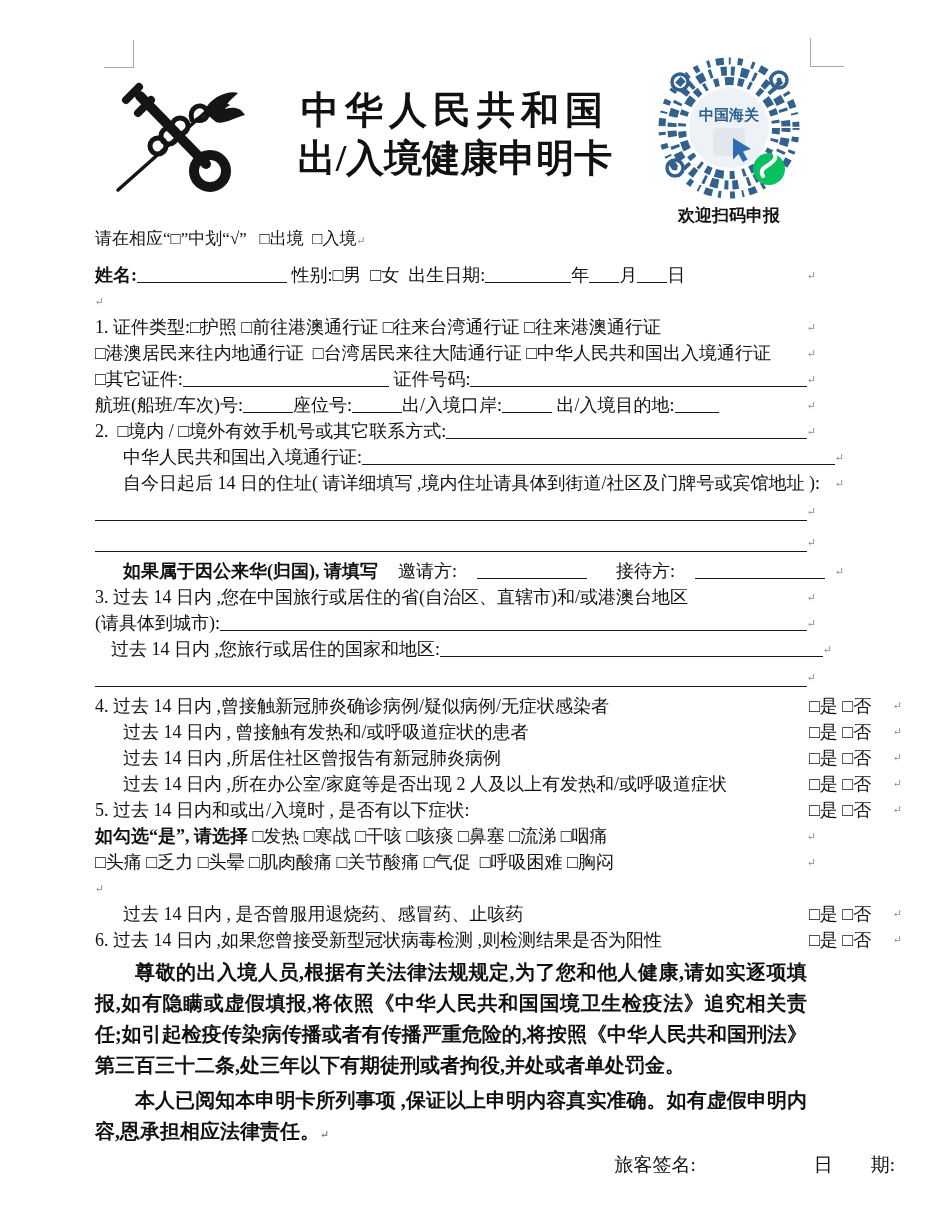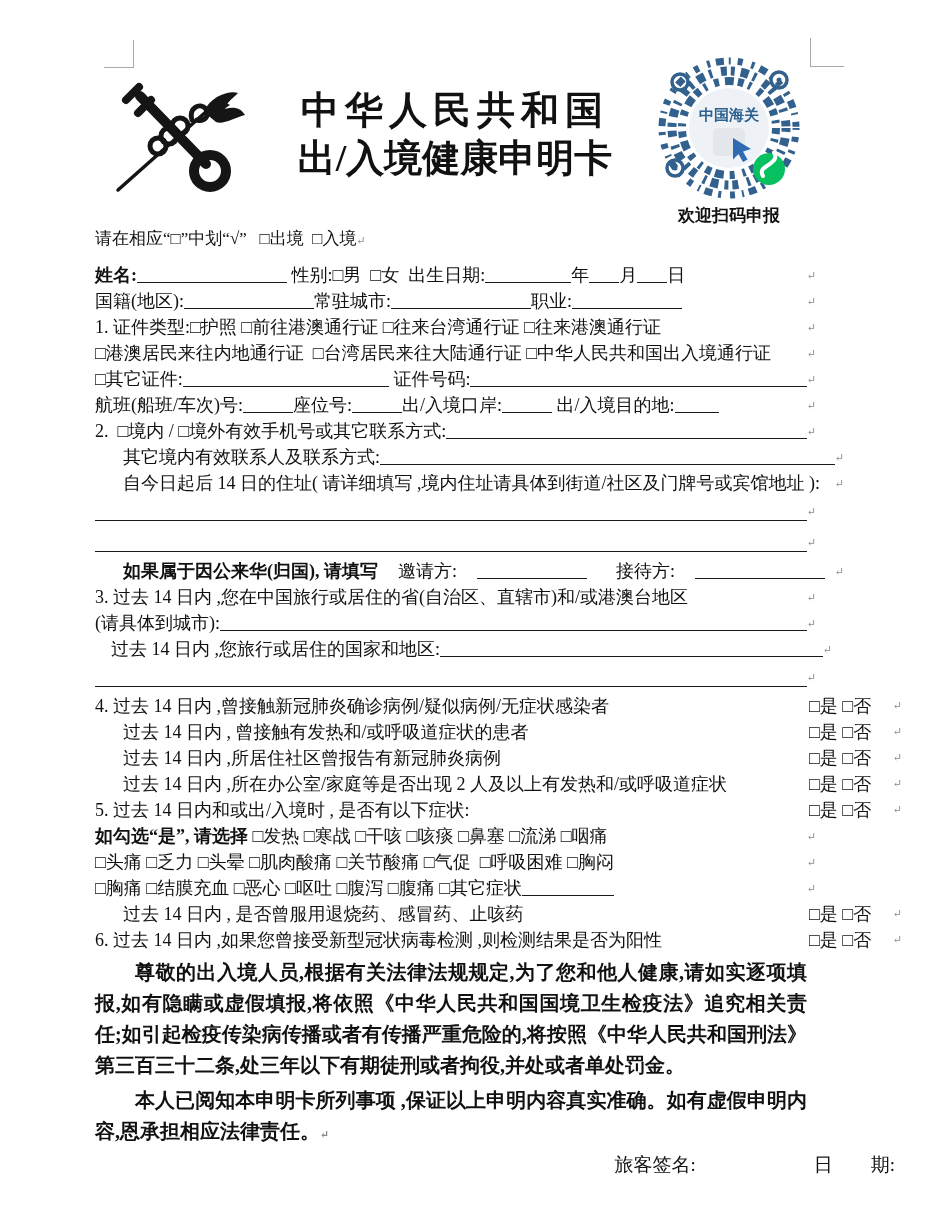--- a/index.html
+++ b/index.html
@@ -82,43 +82,43 @@
     <circle cx="116" cy="113" r="16" fill="#07c160"></circle>
     <path d="M110 120 c-4-7 3-9 6-11.5 c3-2.5 9-5 5-12" stroke="#ffffff" stroke-width="4" fill="none" stroke-linecap="round"></path>
   </svg>
   <div class="qr-caption">欢迎扫码申报</div>
 
   <div class="instruction"><span>请在相应“□”中划“√”   □出境  □入境</span><span class="pm">↵</span></div>
 
   <div id="content">
     <div id="form-lines">
         <div class="line"><span class="line-main"><span class="txt b">姓名:</span><span class="blank" style="width: 150px;"></span><span class="txt"> 性别:□男  □女  出生日期:</span><span class="blank" style="width: 86px;"></span><span class="txt">年</span><span class="blank" style="width: 30px;"></span><span class="txt">月</span><span class="blank" style="width: 30px;"></span><span class="txt">日</span></span><span class="pm">↵</span></div>
-        <div class="line"><span class="line-main"><span class="txt">国籍(地区):</span><span class="blank" style="width: 130px;"></span><span class="txt">常驻城市:</span><span class="blank" style="width: 140px;"></span><span class="txt">职业:</span><span class="blank" style="width: 110px;"></span></span><span class="pm">↵</span></div>
+        <div class="line"><span class="pm">↵</span></div>
         <div class="line"><span class="line-main"><span class="txt">1. 证件类型:□护照 □前往港澳通行证 □往来台湾通行证 □往来港澳通行证</span></span><span class="pm">↵</span></div>
         <div class="line"><span class="line-main"><span class="txt">□港澳居民来往内地通行证  □台湾居民来往大陆通行证 □中华人民共和国出入境通行证</span></span><span class="pm">↵</span></div>
         <div class="line"><span class="line-main"><span class="txt">□其它证件:</span><span class="blank" style="width: 206px;"></span><span class="txt"> 证件号码:</span><span class="fillseg"></span></span><span class="pm">↵</span></div>
         <div class="line"><span class="line-main"><span class="txt">航班(船班/车次)号:</span><span class="blank" style="width: 50px;"></span><span class="txt">座位号:</span><span class="blank" style="width: 50px;"></span><span class="txt">出/入境口岸:</span><span class="blank" style="width: 50px;"></span><span class="txt"> 出/入境目的地:</span><span class="blank" style="width: 44px;"></span></span><span class="pm">↵</span></div>
         <div class="line"><span class="line-main"><span class="txt">2.  □境内 / □境外有效手机号或其它联系方式:</span><span class="fillseg"></span></span><span class="pm">↵</span></div>
-        <div class="line"><span class="line-main" style="padding-left: 28px;"><span class="txt">其它境内有效联系人及联系方式:</span><span class="fillseg"></span></span><span class="pm">↵</span></div>
+        <div class="line"><span class="line-main" style="padding-left: 28px;"><span class="txt">中华人民共和国出入境通行证:</span><span class="fillseg"></span></span><span class="pm">↵</span></div>
         <div class="line"><span class="line-main" style="padding-left: 28px;"><span class="txt">自今日起后 14 日的住址( 请详细填写 ,境内住址请具体到街道/社区及门牌号或宾馆地址 ):</span></span><span class="pm">↵</span></div>
         <div class="line ul-row"><span class="line-main"></span><span class="pm">↵</span></div>
         <div class="line ul-row"><span class="line-main"></span><span class="pm">↵</span></div>
         <div class="line"><span class="line-main" style="padding-left: 28px; gap: 20px;"><span class="txt b">如果属于因公来华(归国), 请填写</span><span class="txt">邀请方:</span><span class="blank" style="width: 110px;"></span><span class="txt">  接待方:</span><span class="blank" style="width: 130px;"></span></span><span class="pm">↵</span></div>
         <div class="line"><span class="line-main"><span class="txt">3. 过去 14 日内 ,您在中国旅行或居住的省(自治区、直辖市)和/或港澳台地区</span></span><span class="pm">↵</span></div>
         <div class="line"><span class="line-main"><span class="txt">(请具体到城市):</span><span class="fillseg"></span></span><span class="pm">↵</span></div>
         <div class="line"><span class="line-main" style="padding-left: 16px;"><span class="txt">过去 14 日内 ,您旅行或居住的国家和地区:</span><span class="fillseg"></span></span><span class="pm">↵</span></div>
         <div class="line ul-row"><span class="line-main"></span><span class="pm">↵</span></div>
         <div class="line"><span class="line-main"><span class="txt">4. 过去 14 日内 ,曾接触新冠肺炎确诊病例/疑似病例/无症状感染者</span></span><span class="yn">□是 □否</span><span class="pm" style="position: absolute; left: 798px; top: 6px;">↵</span></div>
         <div class="line"><span class="line-main" style="padding-left: 28px;"><span class="txt">过去 14 日内 , 曾接触有发热和/或呼吸道症状的患者</span></span><span class="yn">□是 □否</span><span class="pm" style="position: absolute; left: 798px; top: 6px;">↵</span></div>
         <div class="line"><span class="line-main" style="padding-left: 28px;"><span class="txt">过去 14 日内 ,所居住社区曾报告有新冠肺炎病例</span></span><span class="yn">□是 □否</span><span class="pm" style="position: absolute; left: 798px; top: 6px;">↵</span></div>
         <div class="line"><span class="line-main" style="padding-left: 28px;"><span class="txt">过去 14 日内 ,所在办公室/家庭等是否出现 2 人及以上有发热和/或呼吸道症状</span></span><span class="yn">□是 □否</span><span class="pm" style="position: absolute; left: 798px; top: 6px;">↵</span></div>
         <div class="line"><span class="line-main"><span class="txt">5. 过去 14 日内和或出/入境时 , 是否有以下症状:</span></span><span class="yn">□是 □否</span><span class="pm" style="position: absolute; left: 798px; top: 6px;">↵</span></div>
         <div class="line"><span class="line-main"><span class="txt b">如勾选“是”, 请选择 </span><span class="txt">□发热 □寒战 □干咳 □咳痰 □鼻塞 □流涕 □咽痛</span></span><span class="pm">↵</span></div>
         <div class="line"><span class="line-main"><span class="txt">□头痛 □乏力 □头晕 □肌肉酸痛 □关节酸痛 □气促  □呼吸困难 □胸闷</span></span><span class="pm">↵</span></div>
-        <div class="line"><span class="line-main"><span class="txt">□胸痛 □结膜充血 □恶心 □呕吐 □腹泻 □腹痛 □其它症状</span><span class="blank" style="width: 92px;"></span></span><span class="pm">↵</span></div>
+        <div class="line"><span class="pm">↵</span></div>
         <div class="line"><span class="line-main" style="padding-left: 28px;"><span class="txt">过去 14 日内 , 是否曾服用退烧药、感冒药、止咳药</span></span><span class="yn">□是 □否</span><span class="pm" style="position: absolute; left: 798px; top: 6px;">↵</span></div>
         <div class="line"><span class="line-main"><span class="txt">6. 过去 14 日内 ,如果您曾接受新型冠状病毒检测 ,则检测结果是否为阳性</span></span><span class="yn">□是 □否</span><span class="pm" style="position: absolute; left: 798px; top: 6px;">↵</span></div>
       </div>
 
     <p class="legal"><span>尊敬的出入境人员,根据有关法律法规规定,为了您和他人健康,请如实逐项填报,如有隐瞒或虚假填报,将依照《中华人民共和国国境卫生检疫法》追究相关责任;如引起检疫传染病传播或者有传播严重危险的,将按照《中华人民共和国刑法》第三百三十二条,处三年以下有期徒刑或者拘役,并处或者单处罚金。</span></p>
     <p class="legal"><span>本人已阅知本申明卡所列事项 ,保证以上申明内容真实准确。如有虚假申明内容,恩承担相应法律责任。</span><span class="pm">↵</span></p>
 
     <div class="sig">
       <span>旅客签名:</span><span class="datelab">日　　期:</span>
     </div>

